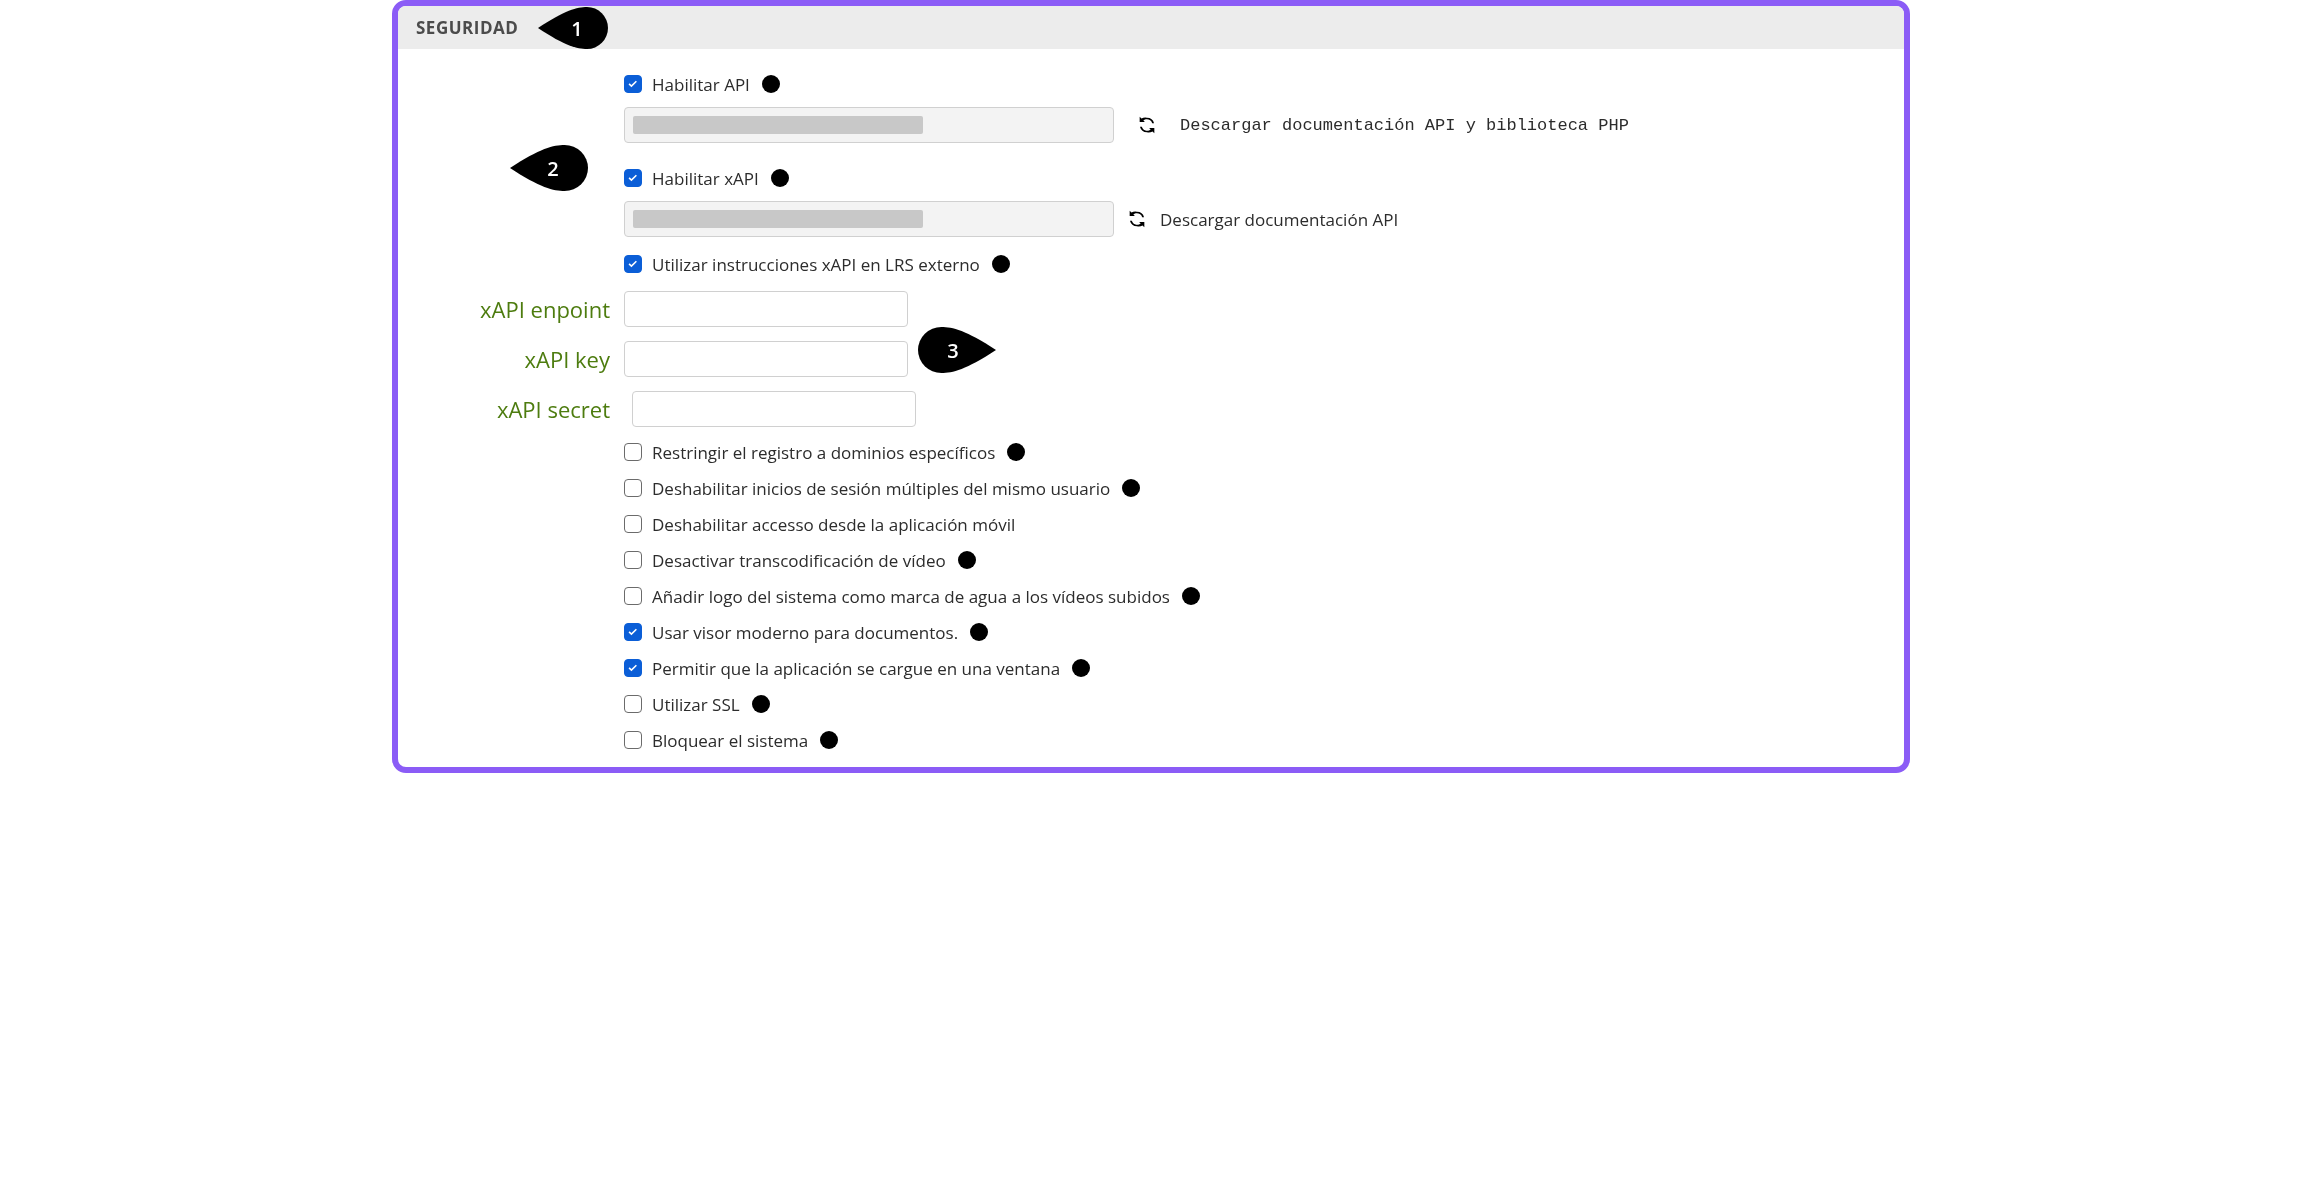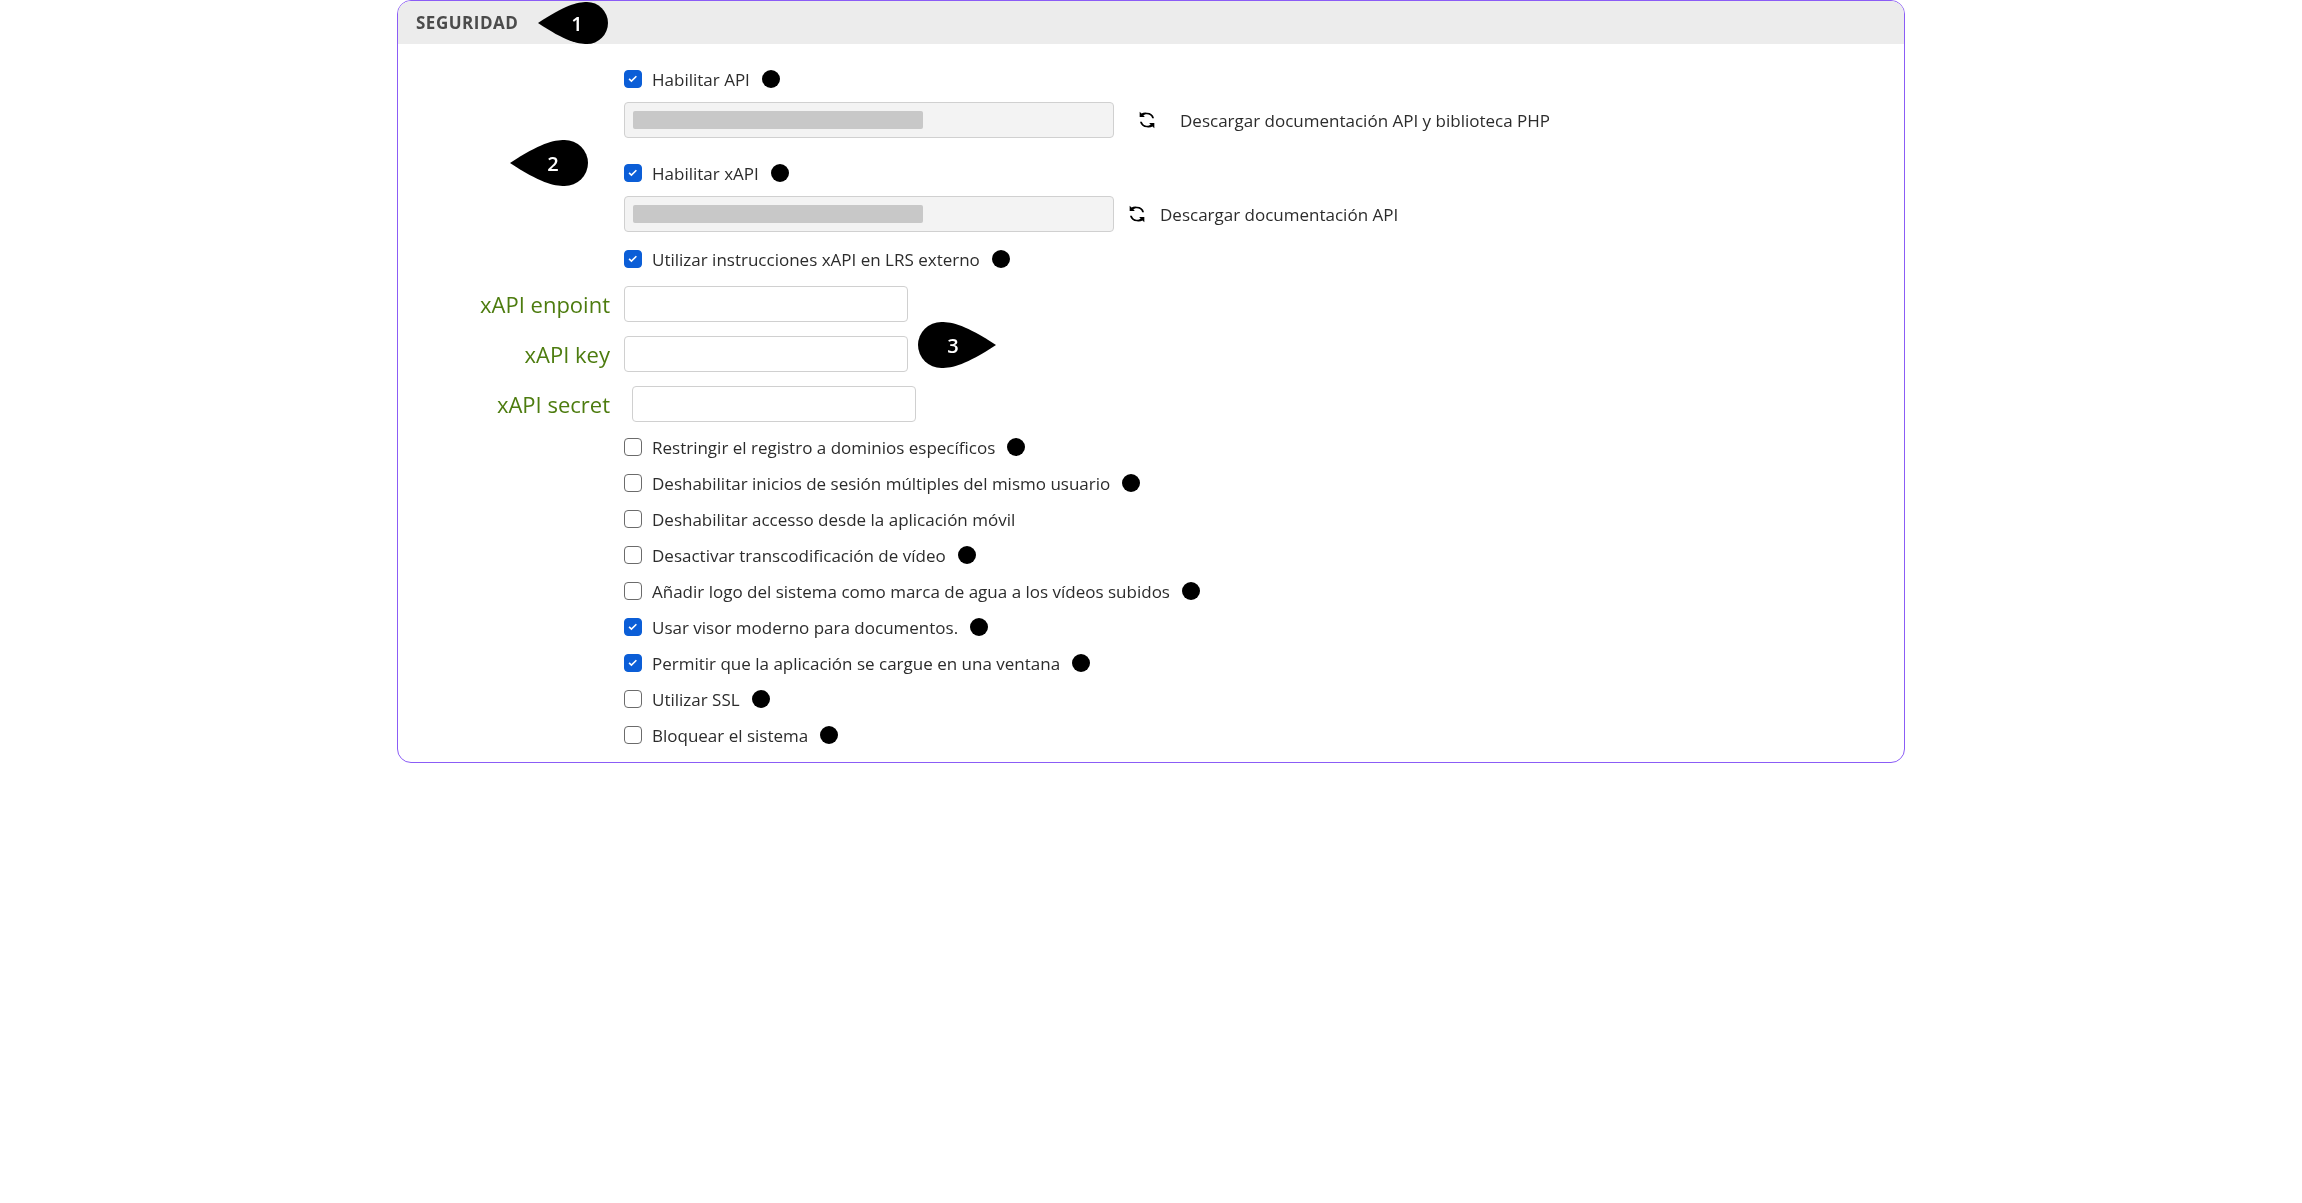--- a/index.html
+++ b/index.html
@@ -6,21 +6,21 @@
     margin: 0;
     padding: 0;
     background: #fff;
     font-family: "Segoe UI", "Open Sans", Arial, sans-serif;
     font-size: 16px;
     color: #2c2c2c;
   }
   .panel {
     width: 1506px;
     margin: 0 auto;
-    border: 1px solid #8b5cf6;
+    border: 6px solid #8b5cf6;
     border-radius: 14px;
     overflow: hidden;
     background: #fff;
     padding-bottom: 8px;
     position: relative;
   }
   .section-header {
     background: #ececec;
     color: #4b4b4b;
     font-weight: 700;
@@ -194,21 +194,21 @@
         <span class="info-icon">
           <svg width="22" height="22">
               <use href="#info"></use>
             </svg>
         </span>
       </div>
     </div>
 
     <div class="item-row" style="margin-top:6px; margin-bottom:18px;">
       <div class="label-col"></div>
-      <div class="field-col" style="gap:22px;">
+      <div class="field-col" style="gap:22px;font-family:Liberation Mono, monospace;">
         <div class="key-box">
           <div class="key-mask"></div>
         </div>
         <span class="refresh-icon">
           <svg width="22" height="22">
               <use href="#refresh"></use>
             </svg>
         </span>
         <span class="link-text">Descargar documentación API y biblioteca PHP</span>
       </div>

